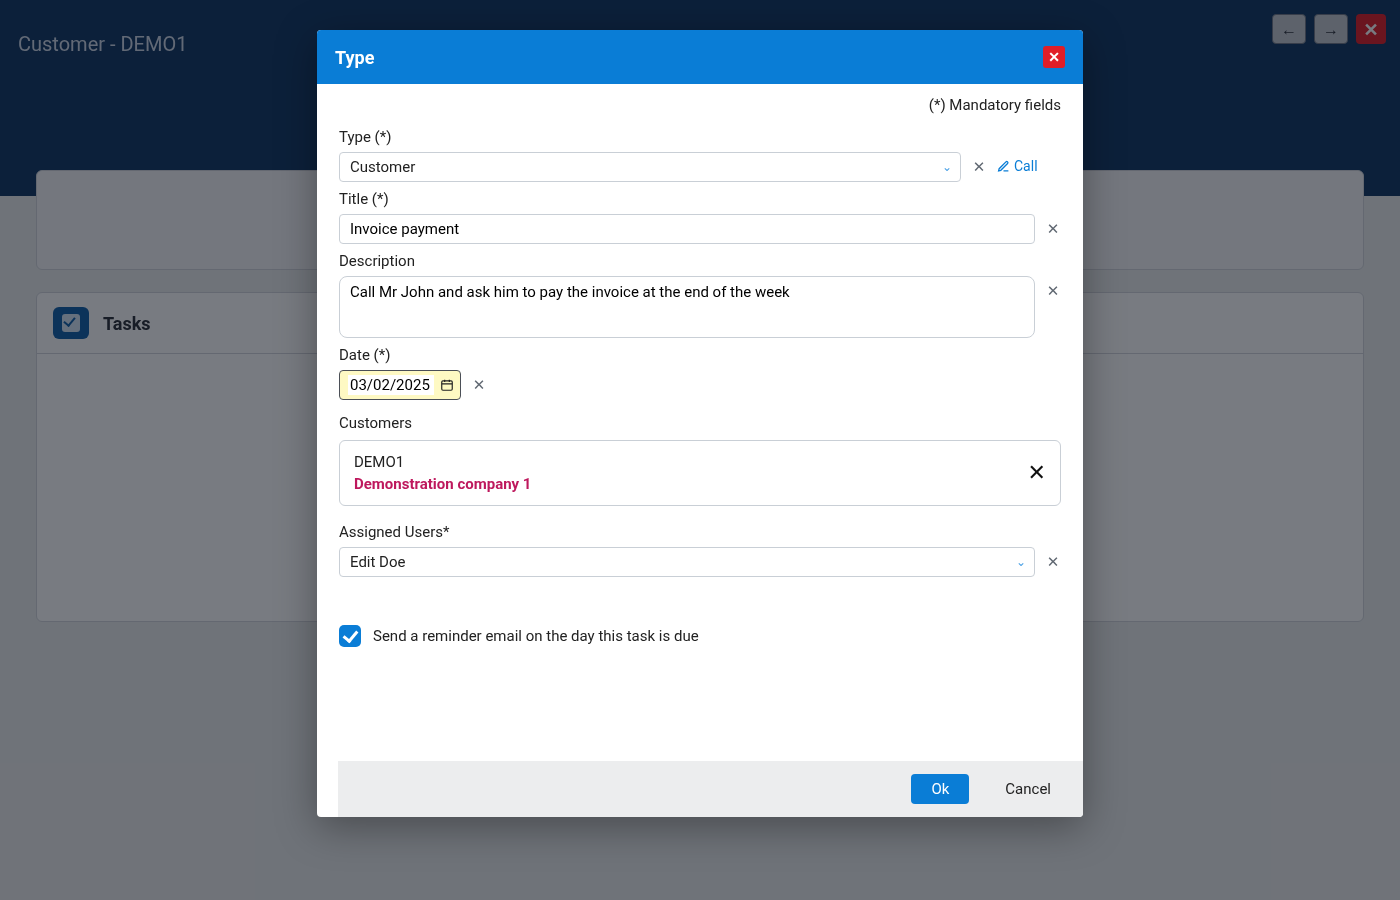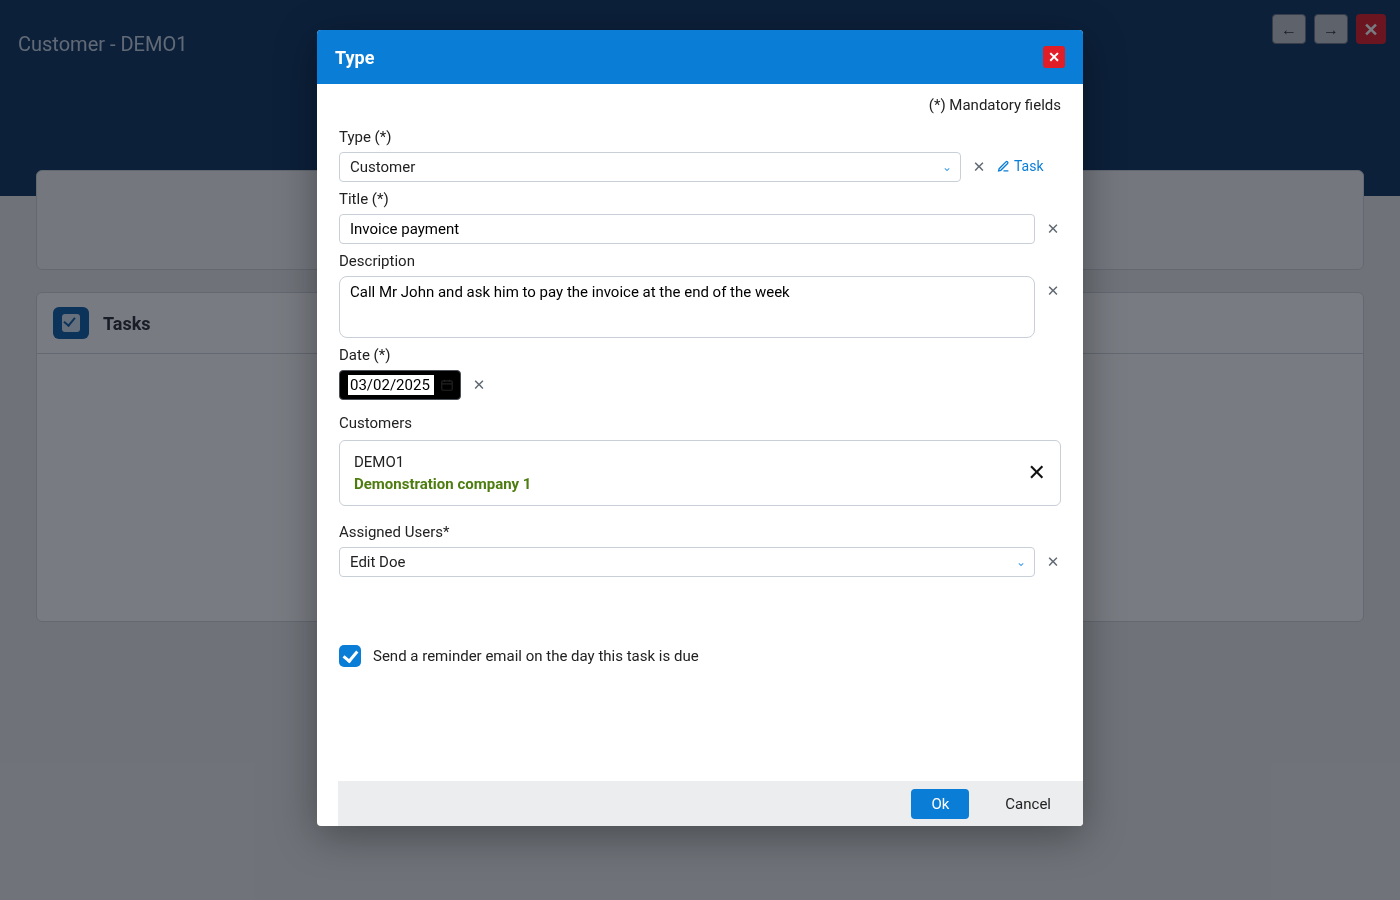--- a/index.html
+++ b/index.html
@@ -121,21 +121,21 @@
     width:100%; height:30px; border:1px solid #c9cfd6; border-radius:4px;
     padding:0 10px; font-size:15px; outline:none;
   }
   .textarea {
     width:100%; height:62px; border:1px solid #c9cfd6; border-radius:8px;
     padding:6px 10px; font-size:15px; outline:none; resize:none; font-family:inherit;
   }
   .date-wrap {
     display:inline-flex; align-items:center;
     border:1px solid #4b4f57; border-radius:4px; height:30px;
-    padding:0 6px 0 8px; gap:6px; background:#000000;
+    padding:0 6px 0 8px; gap:6px; background:#fef9c3;
   }
   .date-wrap input {
     border:none; outline:none; width:86px; font-size:15px;
   }
   .cal-icon { width:14px; height:14px;  position:relative; }
   .cal-icon svg { display:block; }
 
   .x-icon {
     color:#606872; cursor:pointer; font-size:15px;
     width:16px; height:16px; display:flex; align-items:center; justify-content:center;
@@ -147,35 +147,35 @@
     margin-top:6px; cursor:pointer; white-space:nowrap;
   }
 
   .cust-card {
     border:1px solid #c9cfd6; border-radius:6px;
     padding:12px 14px;
     display:flex; align-items:center; justify-content:space-between;
     margin-top:2px;
   }
   .cust-card .code { font-size:15px; color:#222; }
-  .cust-card .name { font-size:15px; font-weight:700; color:#4d7c0f; margin-top:4px; }
+  .cust-card .name { font-size:15px; font-weight:700; color:#be185d; margin-top:4px; }
   .cust-remove { font-size:22px; color:#111; cursor:pointer; line-height:1; }
 
-  .chk-wrap { display:flex; align-items:center; gap:12px; margin-top:68px; }
+  .chk-wrap { display:flex; align-items:center; gap:12px; margin-top:48px; }
   .big-chk {
     width:22px; height:22px; border-radius:5px; background:#0a7dd6;
     display:flex; align-items:center; justify-content:center;
   }
   .big-chk::after{
     content:""; width:6px; height:11px; border:solid #fff; border-width:0 3px 3px 0;
     transform:rotate(40deg); margin-bottom:2px;
   }
 
   .modal-foot {
-    background:#ecedee; height:45px;
+    background:#ecedee; height:56px;
     display:flex; align-items:center; justify-content:flex-end;
     gap:30px; padding-right:26px;margin-left:21px;
   }
   .btn-ok {
     background:#0a7dd6; color:#fff; border:none; border-radius:4px;
     height:30px; padding:0 20px; font-size:15px; cursor:pointer;
   }
   .btn-cancel {
     background:none; border:none; color:#222; font-size:15px; cursor:pointer;
   }
@@ -226,21 +226,21 @@
         <div class="select grow" style="max-width:622px">
           <span>Customer</span>
           <span class="caret">⌄</span>
         </div>
         <span class="x-icon">✕</span>
         <span class="edit-link">
           <svg width="13" height="13" viewBox="0 0 24 24" fill="none" stroke="#0a7dd6" stroke-width="2.4">
             <path d="M12 20h9"></path>
               <path d="M16.5 3.5a2.12 2.12 0 0 1 3 3L7 19l-4 1 1-4Z"></path>
           </svg>
-          <span>Task</span>
+          <span>Call</span>
         </span>
       </div>
 
       <div class="field-label">Title (*)</div>
       <div class="row">
         <input class="input-text grow" style="max-width: 700px;" value="Invoice payment">
         <span class="x-icon">✕</span>
       </div>
 
       <div class="field-label">Description</div>

